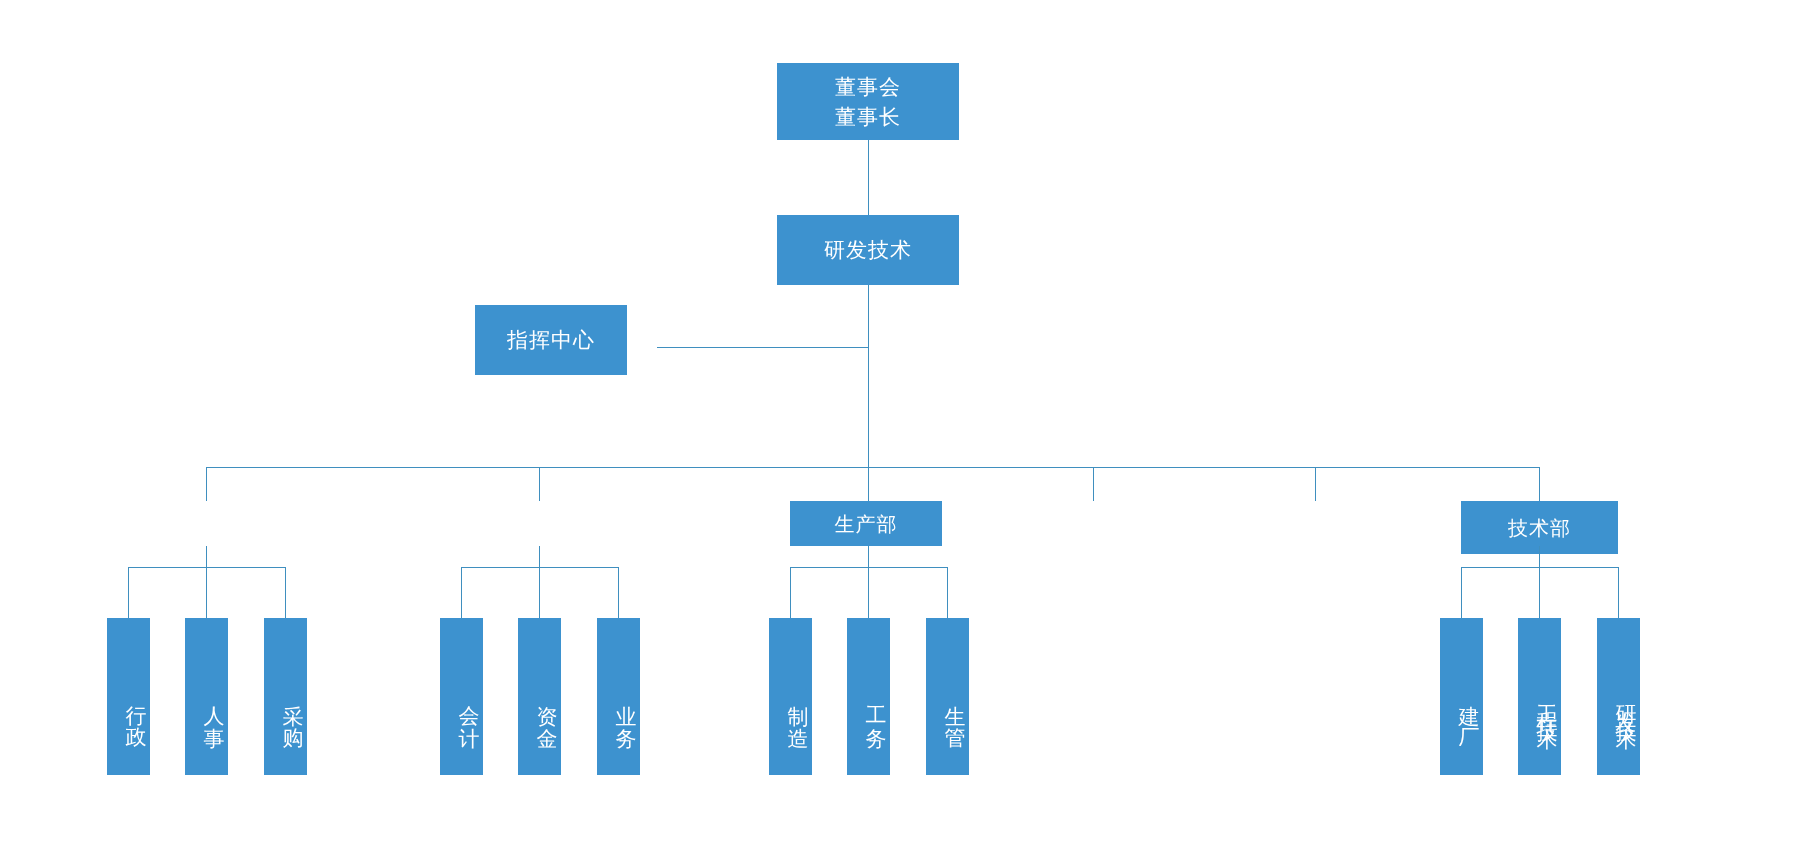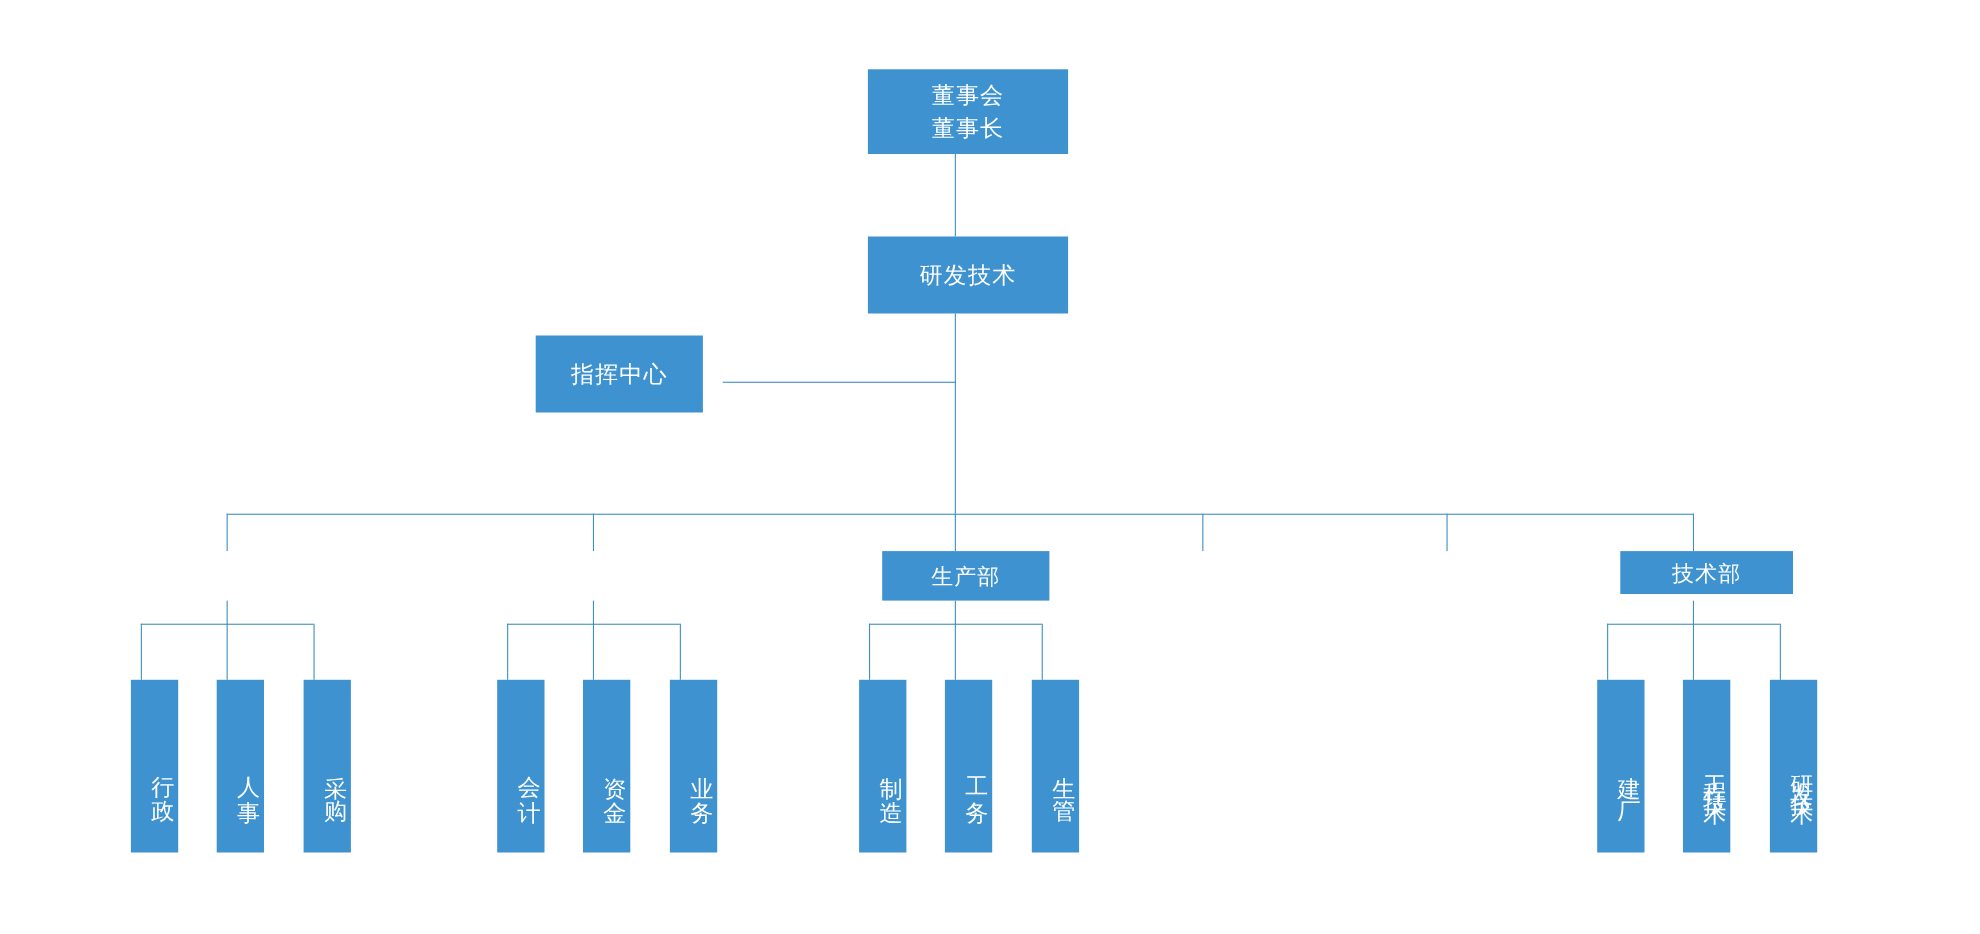--- a/index.html
+++ b/index.html
@@ -31,21 +31,20 @@
   .node {
     position: absolute;
     background: #3d92cf;
     color: #ffffff;
     display: flex;
     align-items: center;
     justify-content: center;
     text-align: center;
     box-sizing: border-box;
     letter-spacing: 1px;
-    margin-left: 12px;
   }
   .node-top {
     font-size: 21px;
     line-height: 30px;
     white-space: pre-line;
   }
   .node-mid {
     font-size: 21px;
     line-height: 28px;
   }
@@ -86,21 +85,21 @@
   <div class="line h-line" style="left:206px; top:467px; width:1334px;"></div>
 
   <div class="line v-line" style="left:206px; top:467px; height:34px;"></div>
   <div class="line v-line" style="left:539px; top:467px; height:34px;"></div>
   <div class="line v-line" style="left:868px; top:467px; height:34px;"></div>
   <div class="line v-line" style="left:1093px; top:467px; height:34px;"></div>
   <div class="line v-line" style="left:1315px; top:467px; height:34px;"></div>
   <div class="line v-line" style="left:1539px; top:467px; height:34px;"></div>
 
   <div class="node node-dept" style="left:790px; top:501px; width:152px; height:45px;">生产部</div>
-  <div class="node node-dept" style="left:1461px; top:501px; width:157px; height:39px;">技术部</div>
+  <div class="node node-dept" style="left:1461px; top:501px; width:157px; height:53px;">技术部</div>
 
   <div class="line v-line" style="left:206px; top:546px; height:22px;"></div>
   <div class="line h-line" style="left:128px; top:567px; width:157px;"></div>
   <div class="line v-line" style="left:128px; top:567px; height:51px;"></div>
   <div class="line v-line" style="left:206px; top:567px; height:51px;"></div>
   <div class="line v-line" style="left:285px; top:567px; height:51px;"></div>
 
   <div class="node node-leaf leaf-2" style="left:107px; top:618px; width:43px; height:157px;">行政</div>
   <div class="node node-leaf leaf-2" style="left:185px; top:618px; width:43px; height:157px;">人事</div>
   <div class="node node-leaf leaf-2" style="left:264px; top:618px; width:43px; height:157px;">采购</div>

